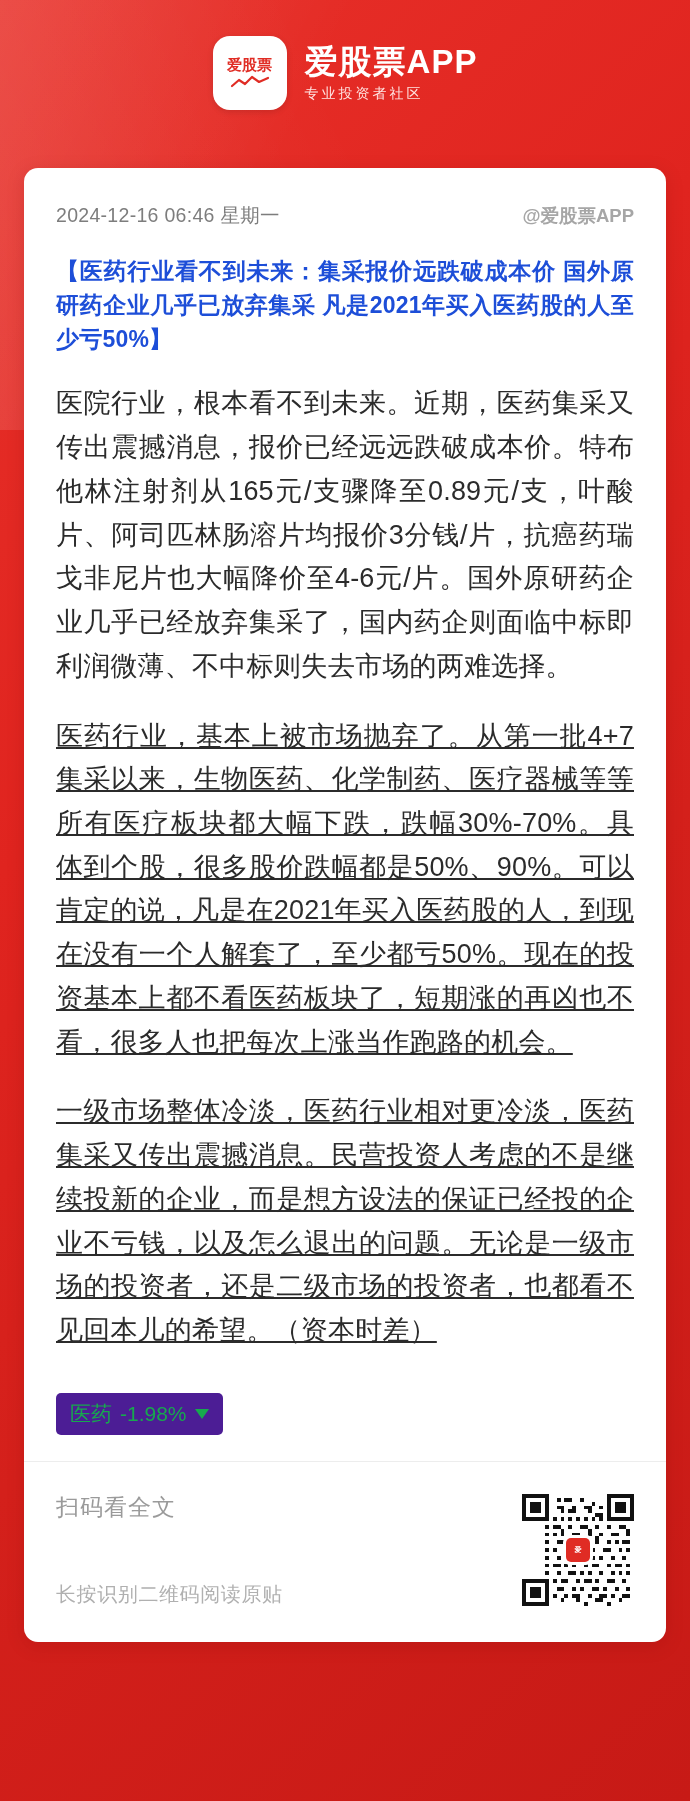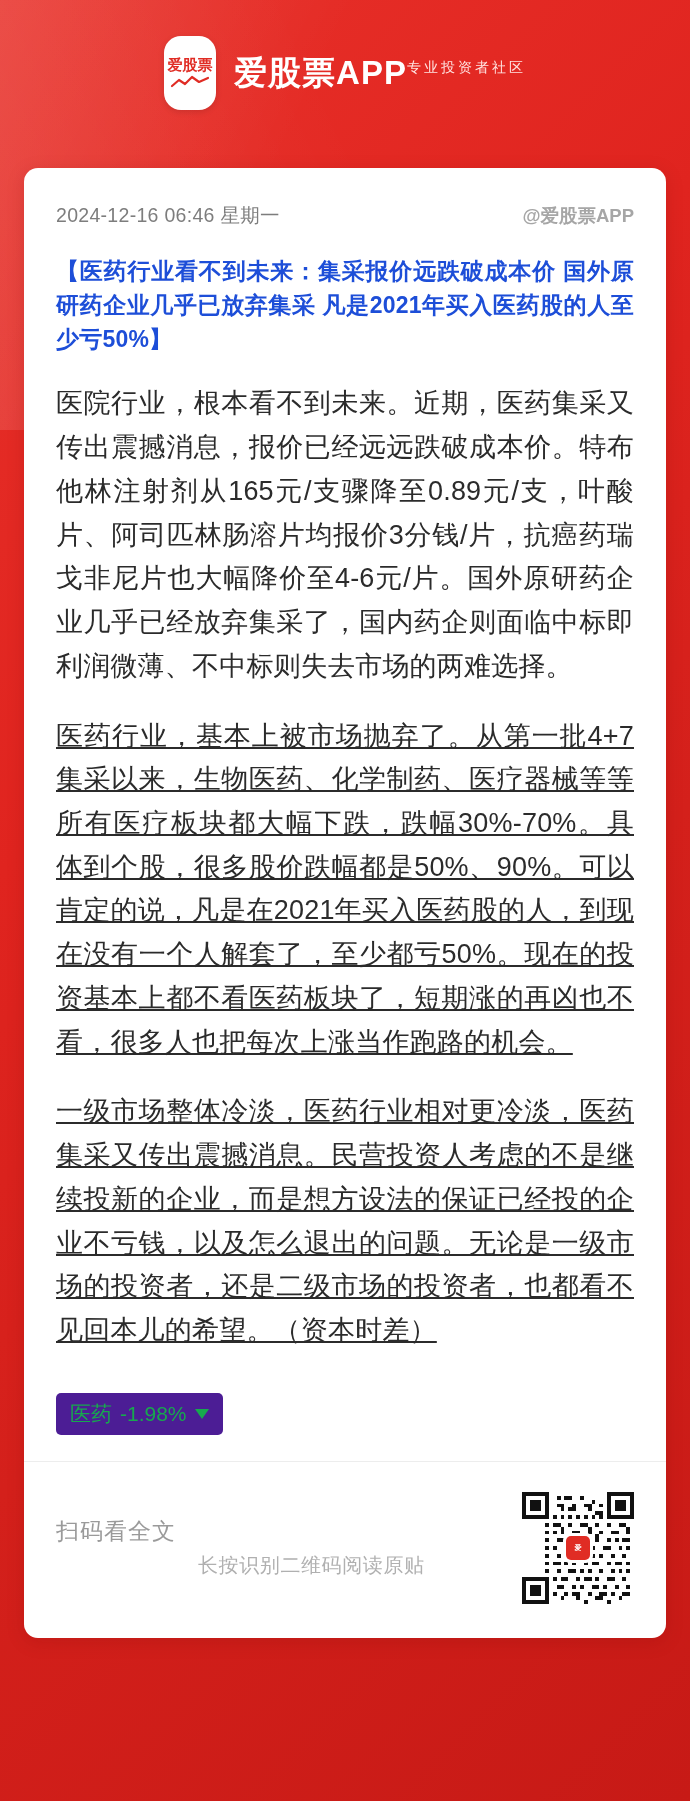--- a/index.html
+++ b/index.html
@@ -35,21 +35,21 @@
     position: relative;
     display: flex;
     align-items: center;
     justify-content: center;
     gap: 18px;
     padding-top: 42px;
     height: 104px;
     box-sizing: border-box;
   }
   .brand-logo {
-    width: 52px;
+    width: 74px;
     height: 74px;
     border-radius: 17px;
     background: #ffffff;
     display: flex;
     flex-direction: column;
     align-items: center;
     justify-content: center;
     box-shadow: 0 2px 6px rgba(0,0,0,0.12);
   }
   .brand-logo .logo-text {
@@ -58,21 +58,21 @@
     font-weight: bold;
     line-height: 1.05;
     letter-spacing: 0px;
     text-align: center;
   }
   .brand-logo .logo-wave {
     margin-top: 3px;
   }
   .brand-names {
     display: flex;
-    flex-direction: row;
+    flex-direction: column;
     justify-content: center;
   }
   .brand-title {
     color: #ffffff;
     font-size: 33px;
     font-weight: bold;
     letter-spacing: 1px;
     line-height: 1.15;
   }
   .brand-sub {
@@ -160,21 +160,21 @@
     margin: 0 -32px;
   }
   .footer {
     display: flex;
     align-items: center;
     justify-content: space-between;
     padding: 30px 0 34px 0;
   }
   .footer-texts {
     display: flex;
-    flex-direction: row;
+    flex-direction: column;
     gap: 22px;
   }
   .footer-line1 {
     color: #9a9a9a;
     font-size: 23px;
     letter-spacing: 1px;
   }
   .footer-line2 {
     color: #b0b0b0;
     font-size: 20px;

